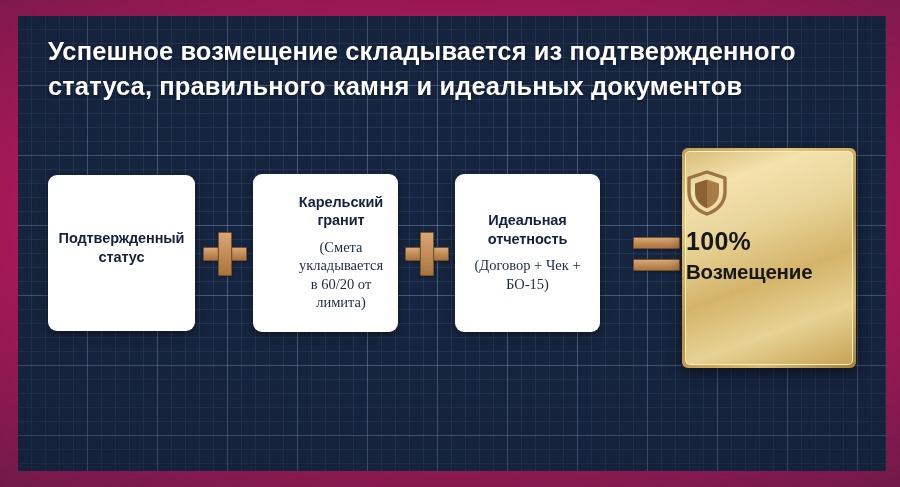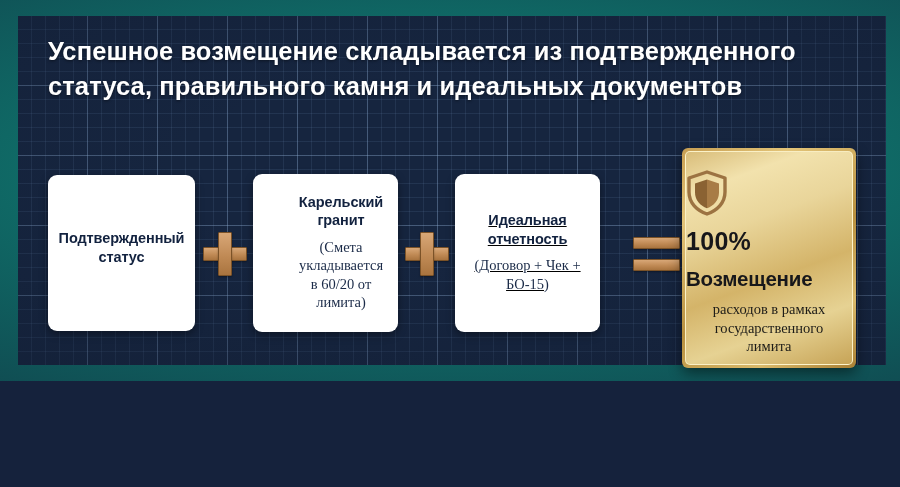--- a/index.html
+++ b/index.html
@@ -12,22 +12,22 @@
 
   body {
     background:#15223c;
     font-family:"Liberation Sans", sans-serif;
     position:relative;
   }
 
   
   #slide {
     position:absolute; inset:0;
-    width:900px; height:381px;
-    background:#0f766e;
+    width:900px; height:487px;
+    background:#be185d;
     overflow:hidden;
   }
 
   #grid-area {
     position:absolute;
     left:18px; top:16px; right:14px; bottom:16px;
     background-color:#16253f;
     background-image:
       linear-gradient(to right, rgba(150,180,215,0.30) 1px, transparent 1px),
       linear-gradient(to bottom, rgba(150,180,215,0.30) 1px, transparent 1px),
@@ -92,21 +92,21 @@
   }
   .card .c-sub {
     color:#1b2b48;
     font-family:"Liberation Serif", serif;
     font-size:14.5px;
     line-height:1.26;
   }
 
   #card-1 { left:48px;  top:35px; width:147px; height:156px;gap:20px; }
   #card-2 { left:253px; top:34px; width:145px; height:158px;padding-left:41px; }
-  #card-3 { left:455px; top:34px; width:145px; height:158px;text-decoration:underline; }
+  #card-3 { left:455px; top:34px; width:145px; height:158px; }
 
   
   .op { position:absolute; }
 
   .plus {
     width:44px; height:44px;
   }
   .plus .bar {
     position:absolute;
     background:linear-gradient(180deg,#d8a777 0%, #c08a55 55%, #a9743f 100%);
@@ -169,21 +169,21 @@
     font-size:25px;
     line-height:1.05;
     letter-spacing:0.3px;
   }
   #gold-word {
     color:#17171a;
     font-weight:bold;
     font-size:20.5px;
     line-height:1.18;
     letter-spacing:-0.2px;
-    margin-top:13px;
+    margin-top:6px;
   }
   #gold-note {
     margin-top:9px;
     color:#1d1c18;
     font-family:"Liberation Serif", serif;
     font-size:14.5px;
     line-height:1.27;
     padding:0 8px;
   }
 </style>
@@ -232,18 +232,17 @@
       <div id="gold-inner">
 
         <svg id="shield-icon" viewBox="0 0 42 46">
           <path d="M21 2 L39 8 V22 C39 33 31 40.5 21 44 C11 40.5 3 33 3 22 V8 Z" fill="none" stroke="#9c7342" stroke-width="3.4" stroke-linejoin="round"></path>
           <path d="M21 9.5 L33 13.6 V22.5 C33 30.2 27.8 35.6 21 38.3 Z" fill="#a87c46"></path>
           <path d="M21 9.5 L9 13.6 V22.5 C9 30.2 14.2 35.6 21 38.3 Z" fill="#8a6233"></path>
         </svg>
 
         <div id="gold-pct">100%</div>
         <div id="gold-word">Возмещение</div>
-        <div id="gold-note">расходов в рамках государственного лимита</div>
       </div>
     </div>
 
   </div>
 </div>
 
 </body></html>

